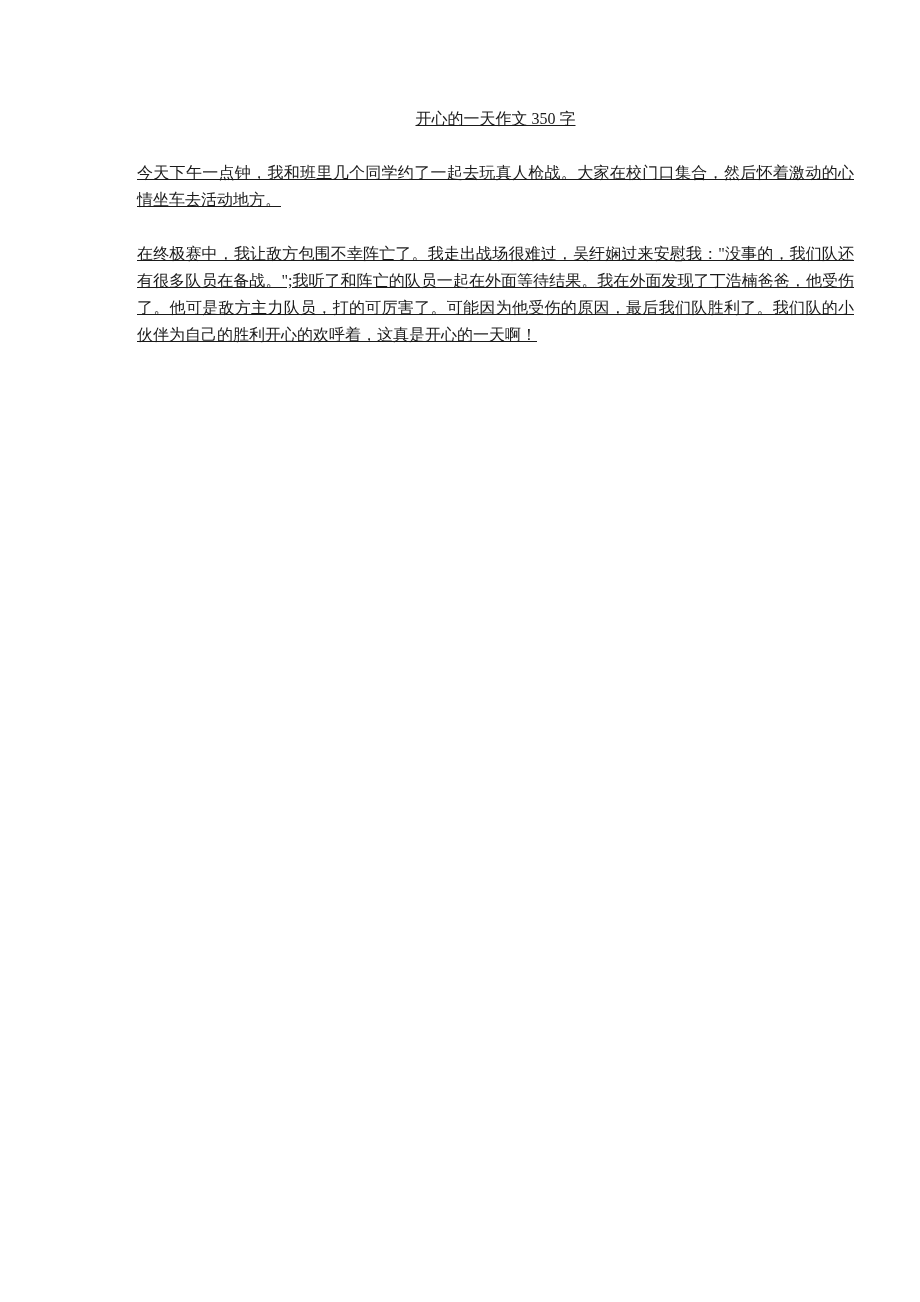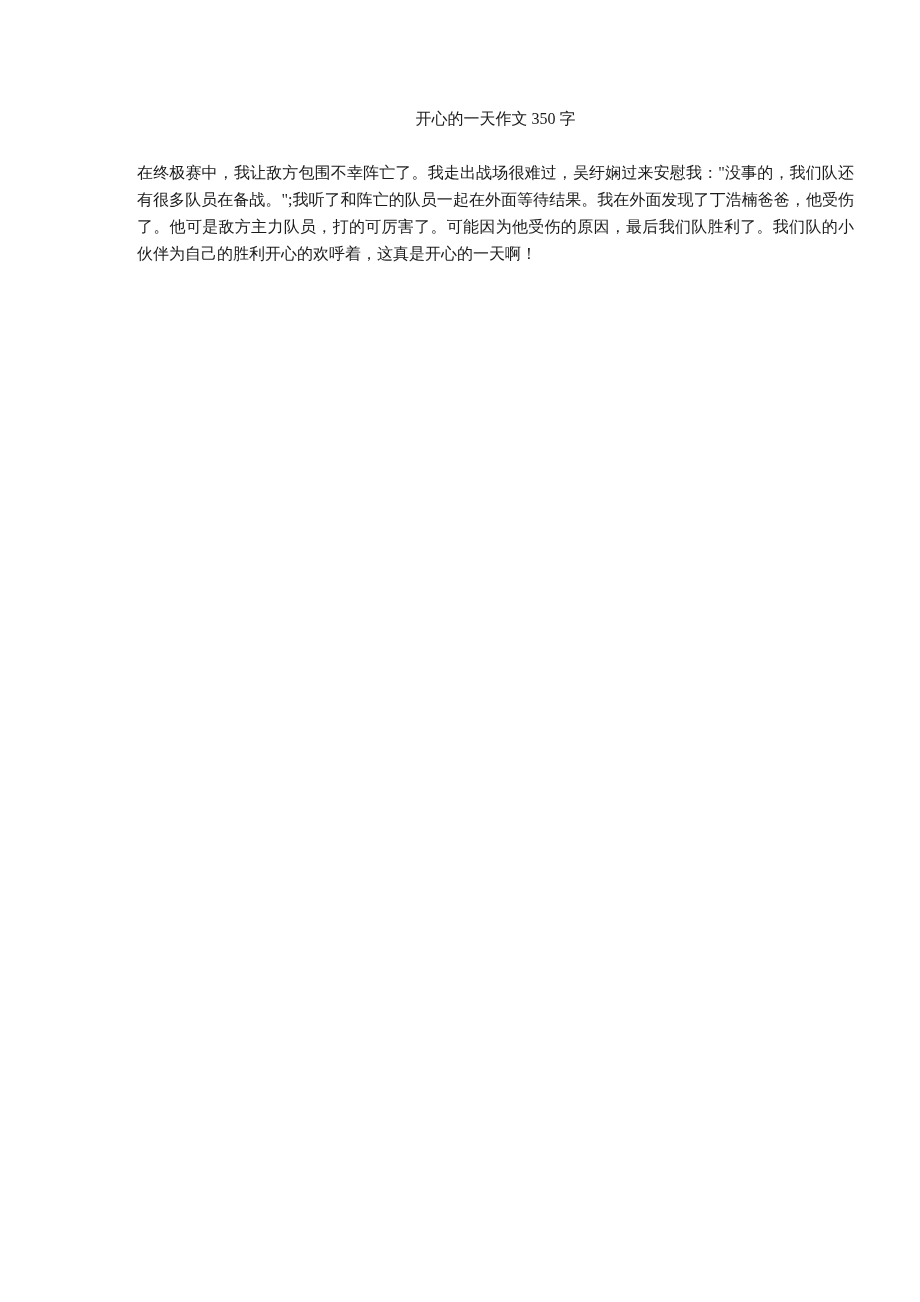--- a/index.html
+++ b/index.html
@@ -15,36 +15,38 @@
   .page {
     box-sizing: border-box;
     width: 920px;
     height: 1302px;
     background: #ffffff;
     padding: 105px 66px 0 137px;
     font-family: "Liberation Serif", serif;
     font-size: 16px;
     line-height: 27px;
     color: #1a1a1a;
+    text-decoration: underline;
   }
   .essay-title {
     margin: 0 0 27px 0;
     font-size: 16px;
     font-weight: normal;
     text-align: center;
     line-height: 27px;
   }
   .essay-paragraph {
     margin: 0 0 27px 0;
     text-align: justify;
     text-justify: inter-ideograph;
   }
 </style>
 </head>
 <body>
 
 <div class="page" style="background: rgb(255, 255, 255); color: rgb(26, 26, 26);">
   <h1 class="essay-title">开心的一天作文 350 字</h1>
 
+  <p class="essay-paragraph">今天下午一点钟，我和班里几个同学约了一起去玩真人枪战。大家在校门口集合，然后怀着激动的心情坐车去活动地方。</p>
 
 
   <p class="essay-paragraph">在终极赛中，我让敌方包围不幸阵亡了。我走出战场很难过，吴纡娴过来安慰我："没事的，我们队还有很多队员在备战。";我听了和阵亡的队员一起在外面等待结果。我在外面发现了丁浩楠爸爸，他受伤了。他可是敌方主力队员，打的可厉害了。可能因为他受伤的原因，最后我们队胜利了。我们队的小伙伴为自己的胜利开心的欢呼着，这真是开心的一天啊！</p>
 </div>
 
 </body></html>

